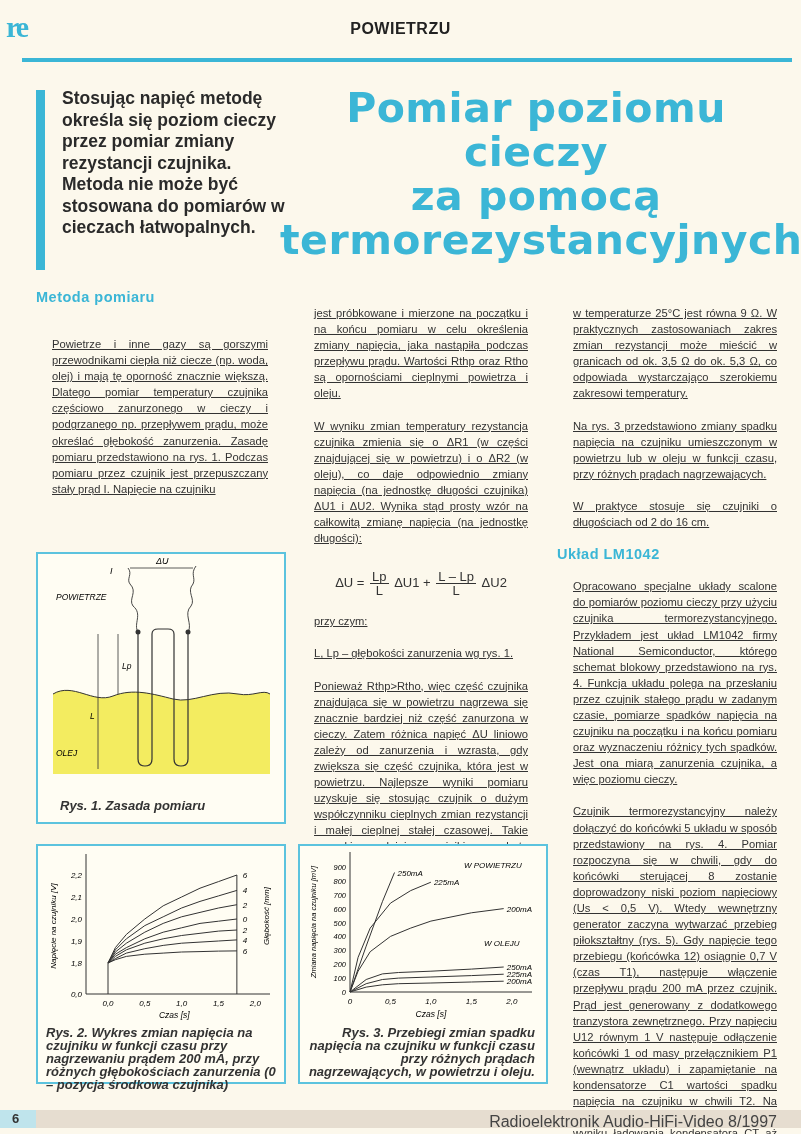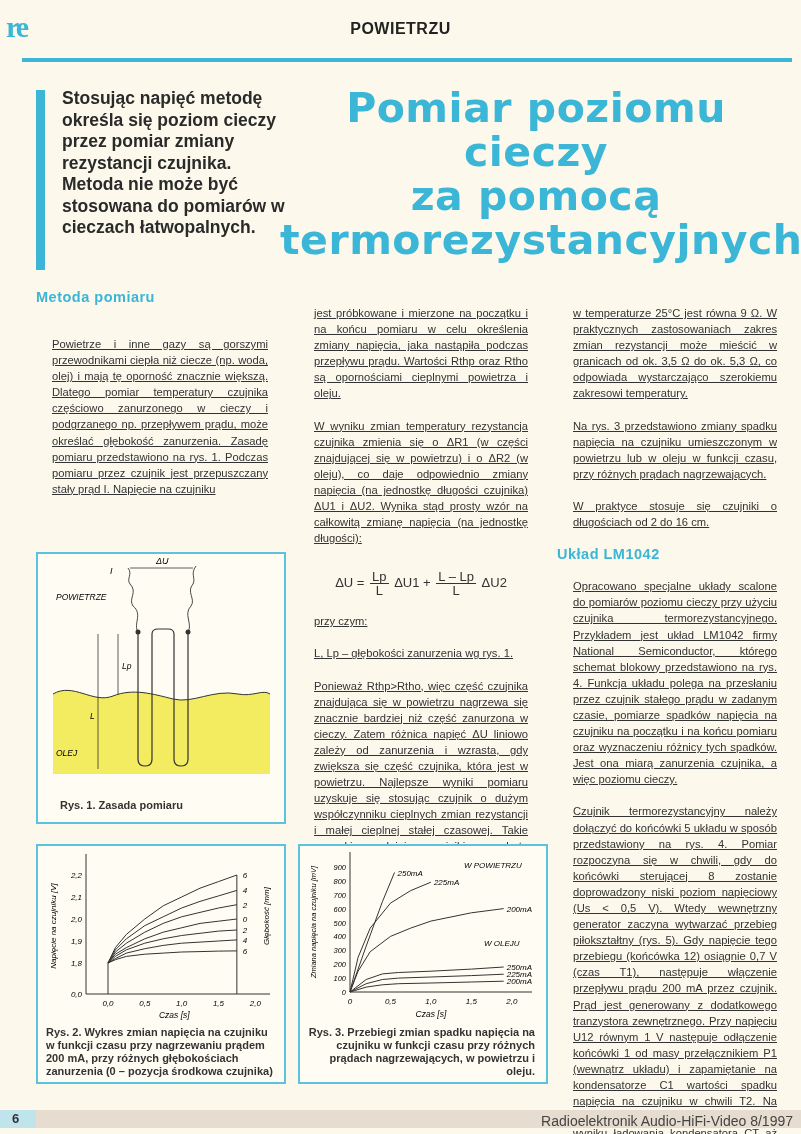--- a/index.html
+++ b/index.html
@@ -13,25 +13,25 @@
   .lead { left:62px; top:88px; width:230px; font-weight:900; font-size:17.5px; line-height:21.5px; color:#2a2a2a; }
   .headline { left:280px; top:86px; width:512px; text-align:center; font-family:"DejaVu Sans", sans-serif; font-weight:bold; font-size:41px; line-height:44px; color:#3bb6d6; letter-spacing:0.5px; }
   .subhead { font-weight:bold; font-size:14.5px; color:#3bb6d6; letter-spacing:0.5px; }
   .col { font-size:11.2px; line-height:16.1px; text-align:justify; color:#333; }
   .col p { margin:16px;text-decoration:underline; }
   .formula { text-align:center; margin:24px 0 10px 0; font-size:13px; }
   .frac { display:inline-block; vertical-align:middle; text-align:center; margin:0 2px; }
   .frac span { display:block; line-height:13px; }
   .frac .num { border-bottom:1px solid #333; padding:0 2px; }
   .fig-box { border:2px solid #5cc3de; background:#fffdf3; box-sizing:border-box; }
-  .caption { font-weight:bold; font-size:11px; line-height:13px; color:#333; }
+  .caption { font-weight:bold; font-size:13px; line-height:13px; color:#333;font-style:italic; }
   .footer-band { left:0; top:1110px; width:801px; height:18px; background:#e6ddd0; }
   .page-num-box { left:0; top:1110px; width:36px; height:18px; background:#bfe4ec; }
   .page-num { left:12px; top:1111px; font-weight:bold; font-size:13px; color:#333; }
-  .footer-text { right:8px; top:1113px; font-size:14px; color:#444; }
+  .footer-text { right:24px; top:1113px; font-size:16px; color:#444; }
   svg text { font-family:"Liberation Sans", sans-serif; }
 </style>
 </head>
 <body>
 
 <div class="abs logo">re</div>
 <div class="abs section-title">POWIETRZU</div>
 <div class="abs top-rule"></div>
 
 <div class="abs lead-bar"></div>

